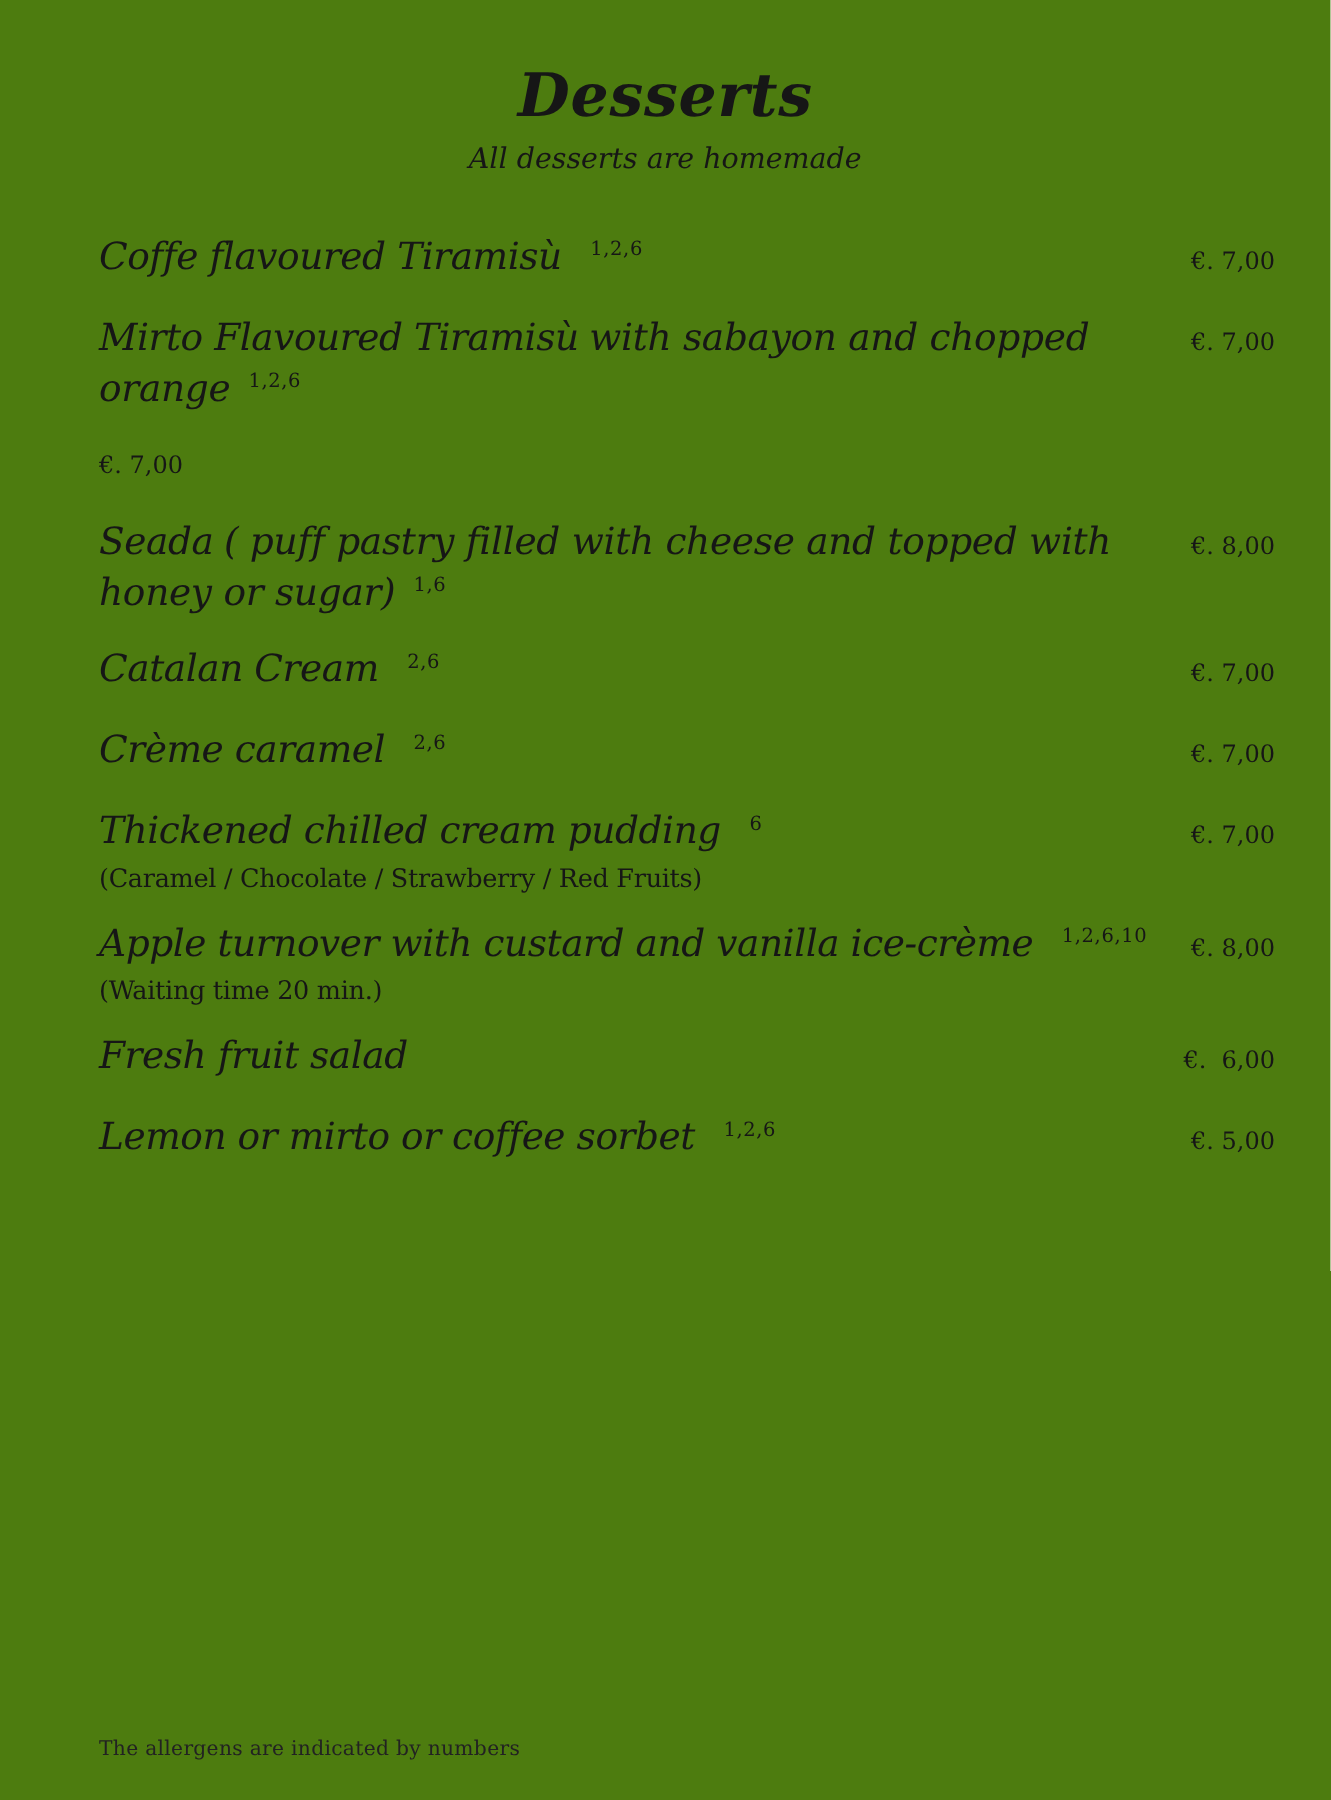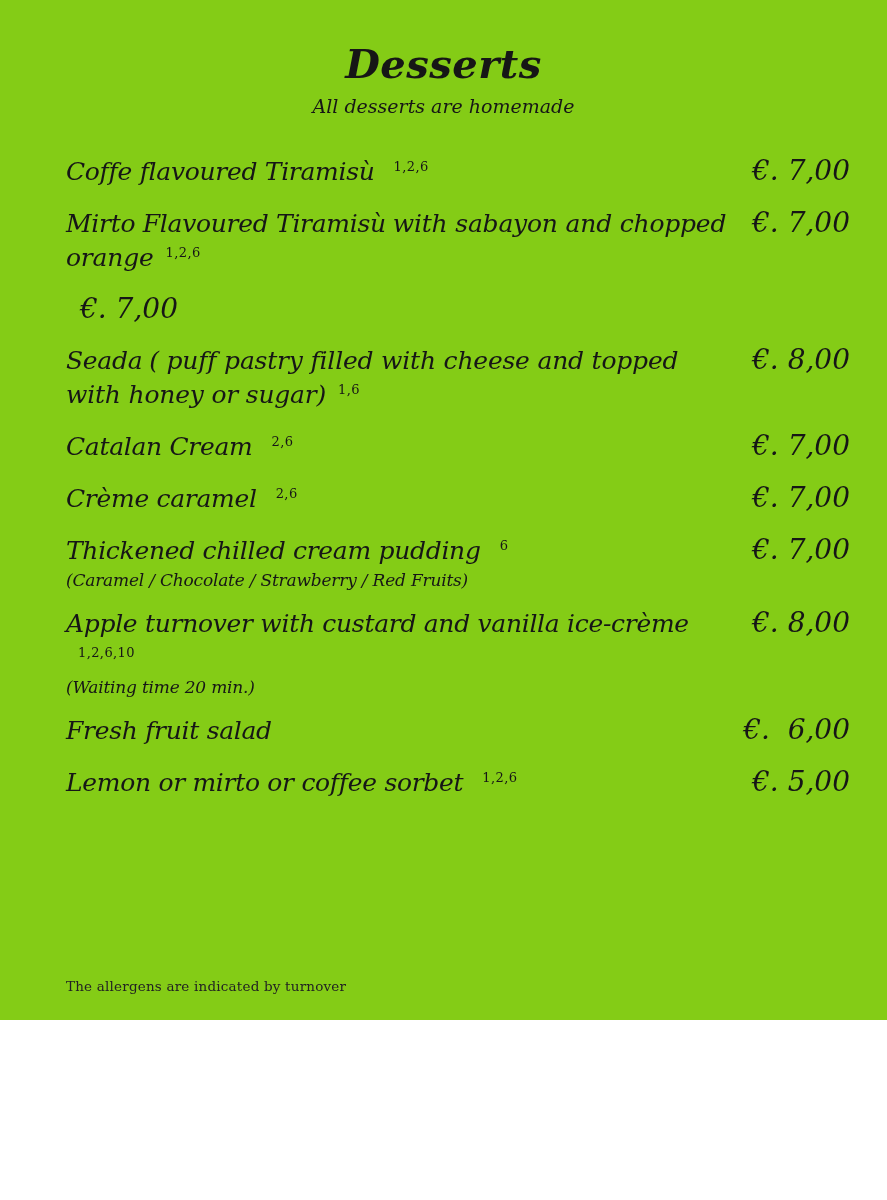--- a/index.html
+++ b/index.html
@@ -3,22 +3,22 @@
 <meta charset="utf-8">
 <style>
   html, body {
     margin: 0;
     padding: 0;
     background: #ffffff;
   }
   .page {
     position: relative;
     width: 887px;
-    height: 1020px;
-    background: #84cc16;
+    height: 1200px;
+    background: #4d7c0f;
     color: #161616;
     font-family: "DejaVu Serif", serif;
     overflow: hidden;
     box-sizing: border-box;
   }
   .header {
     text-align: center;
     padding-top: 42px;
   }
   .title {
@@ -59,29 +59,26 @@
   .allergens {
     display: inline-block;
     font-style: normal;
     font-size: 13px;
     margin-left: 12px;
     vertical-align: 9px;
     letter-spacing: 0.4px;
     line-height: 0;
   }
   .price {
-    font-style: italic;
-    font-size: 28px;
+    font-size: 16px;
     line-height: 34px;
     white-space: pre;
-    margin-left: 14px;
     flex-shrink: 0;
   }
   .note {
-    font-style: italic;
     font-size: 17px;
     line-height: 24px;
     margin-bottom: -3px;
     letter-spacing: -0.2px;
   }
   .footer {
     position: absolute;
     left: 66px;
     bottom: 26px;
     font-size: 13.5px;
@@ -167,15 +164,15 @@
 
     <div class="item">
       <div class="row">
         <span class="left"><span>Lemon or mirto or coffee sorbet</span><span class="desc"></span><span class="allergens">1,2,6</span></span>
         <span class="price">€. 5,00</span>
       </div>
     </div>
 
   </div>
 
-  <div class="footer">The allergens are indicated by turnover</div>
+  <div class="footer">The allergens are indicated by numbers</div>
 
 </div>
 
 </body></html>

